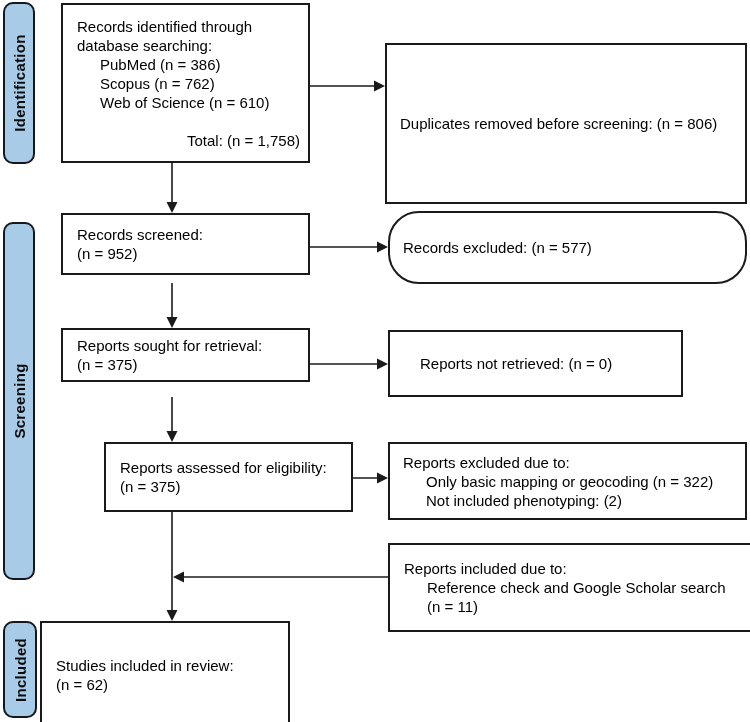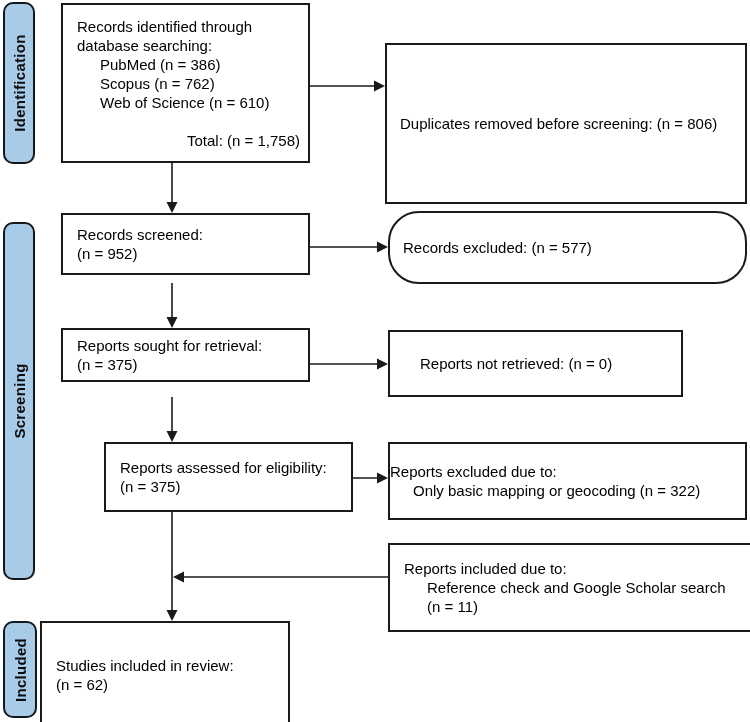--- a/index.html
+++ b/index.html
@@ -33,21 +33,21 @@
   
   #box-records-identified{left:61px;top:3px;width:249px;height:160px;}
   #box-records-screened {left:61px;top:213px;width:249px;height:62px;}
   #box-reports-sought   {left:61px;top:328px;width:249px;height:54px;}
   #box-reports-assessed {left:61px;top:442px;width:249px;height:70px;margin-left:43px;}
   #box-studies-included {left:40px;top:621px;width:250px;height:108px;}
   
   #box-duplicates-removed   {left:385px;top:3px;width:362px;height:161px;padding-left:13px;margin-top:40px;}
   #box-records-excluded     {left:388px;top:211px;width:359px;height:73px;padding-left:13px;border-radius:31px;}
   #box-reports-not-retrieved{left:388px;top:330px;width:295px;height:67px;padding-left:30px;}
-  #box-reports-excluded     {left:388px;top:442px;width:359px;height:78px;padding-left:0;}
+  #box-reports-excluded     {left:388px;top:442px;width:359px;height:78px;padding-left:13px;}
   #box-reports-included     {left:388px;top:543px;width:377px;height:89px;padding-left:14px;}
   
   .stage{
     position:absolute;
     box-sizing:border-box;
     background:var(--stage-fill,#a8cbe8);
     border:2px solid var(--stage-border,#15181c);
     border-radius:10px;
   }
   .stage .rot{
@@ -158,20 +158,21 @@
     <div class="line">Records excluded: (n = 577)</div>
   </div>
 
   <div class="fbox" id="box-reports-not-retrieved">
     <div class="line">Reports not retrieved: (n = 0)</div>
   </div>
 
   <div class="fbox" id="box-reports-excluded">
     <div class="line">Reports excluded due to:</div>
     <div class="line indent">Only basic mapping or geocoding (n = 322)</div>
+    <div class="line indent">Not included phenotyping: (2)</div>
   </div>
 
   <div class="fbox" id="box-reports-included">
     <div class="line">Reports included due to:</div>
     <div class="line indent">Reference check and Google Scholar search</div>
     <div class="line indent">(n = 11)</div>
   </div>
 
 </div>
 

